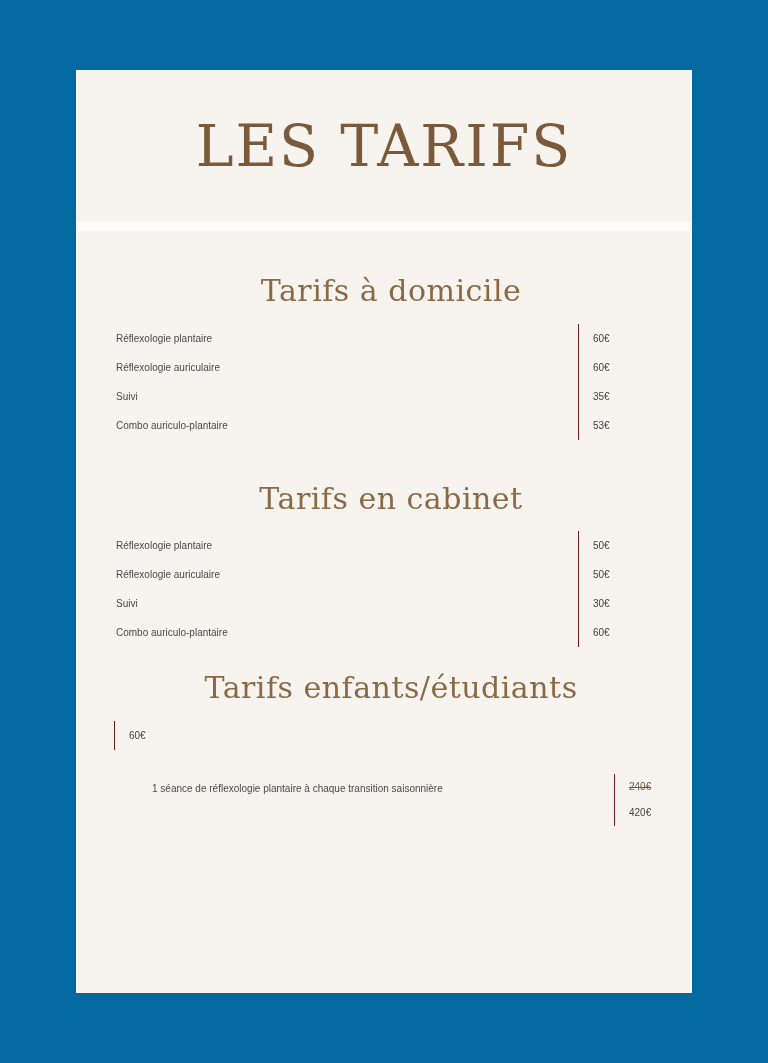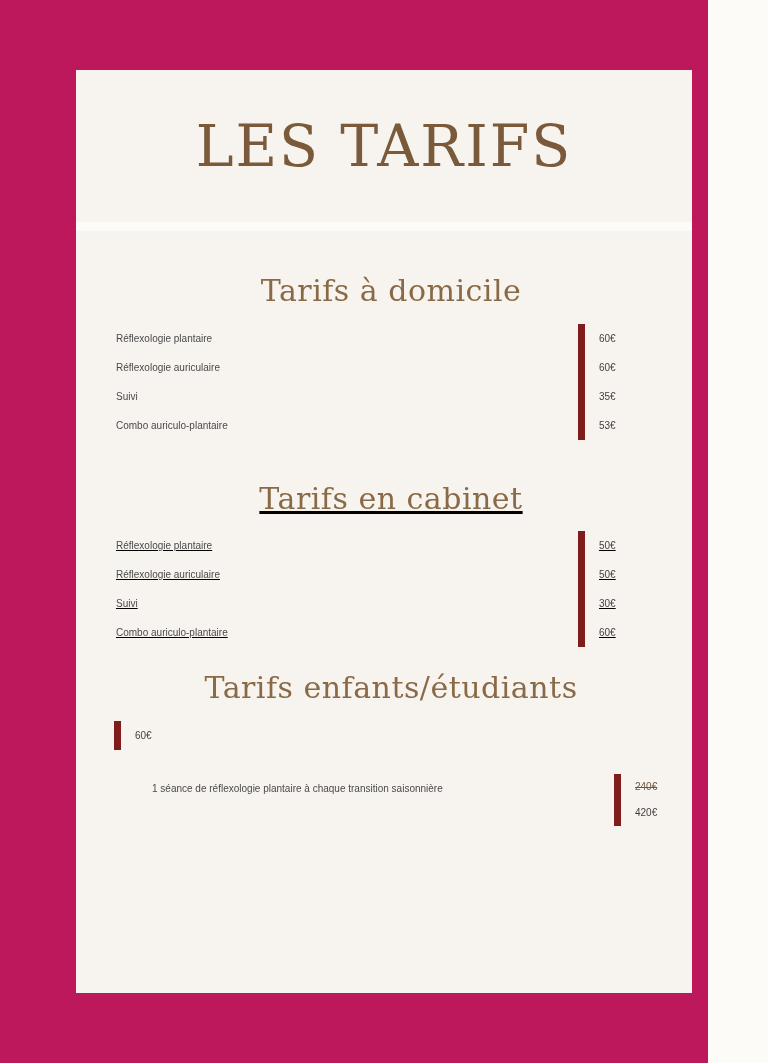--- a/index.html
+++ b/index.html
@@ -9,23 +9,23 @@
   body {
     width: 768px;
     height: 1063px;
     background: #fdfbf7;
     font-family: "Liberation Sans", sans-serif;
     overflow: hidden;
   }
 
   .page {
     position: relative;
-    width: 708px;
+    width: 768px;
     height: 1063px;
-    background: #be185d;
+    background: #0369a1;
     box-sizing: border-box;
   }
 
   .card {
     position: absolute;
     left: 76px;
     top: 70px;
     width: 616px;
     height: 923px;
     background: #f7f4ef;
@@ -79,21 +79,21 @@
     font-weight: 400;
     font-size: 30px;
     color: #8a6a46;
     letter-spacing: 0.5px;
     line-height: 1.25;
     margin: 0 0 14px 0;
     text-align: center;
   }
 
   .sec-domicile { margin-top: 26px; }
-  .sec-cabinet { margin-top: 40px; text-decoration: underline; }
+  .sec-cabinet { margin-top: 40px; }
   .sec-enfants { margin-top: 22px; }
   .sec-forfait { margin-top: 24px; }
 
   .rows {
     position: relative;
   }
 
   .row {
     display: flex;
     align-items: flex-start;
@@ -104,21 +104,21 @@
   }
 
   .row .label {
     flex: 0 0 462px;
     max-width: 462px;
     padding-left: 2px;
   }
 
   .row .price-cell {
     flex: 1 1 auto;
-    border-left: 7px solid #7f1d1d;
+    border-left: 1px solid #7f1d1d;
     padding-left: 14px;
     color: #3f3f3f;
   }
 
   .row.first .price-cell { padding-top: 0; }
 
   
   .rows .row + .row .price-cell { margin-top: 0; }
 
   .row.tall .label { line-height: 26px; margin-left: 36px; }

